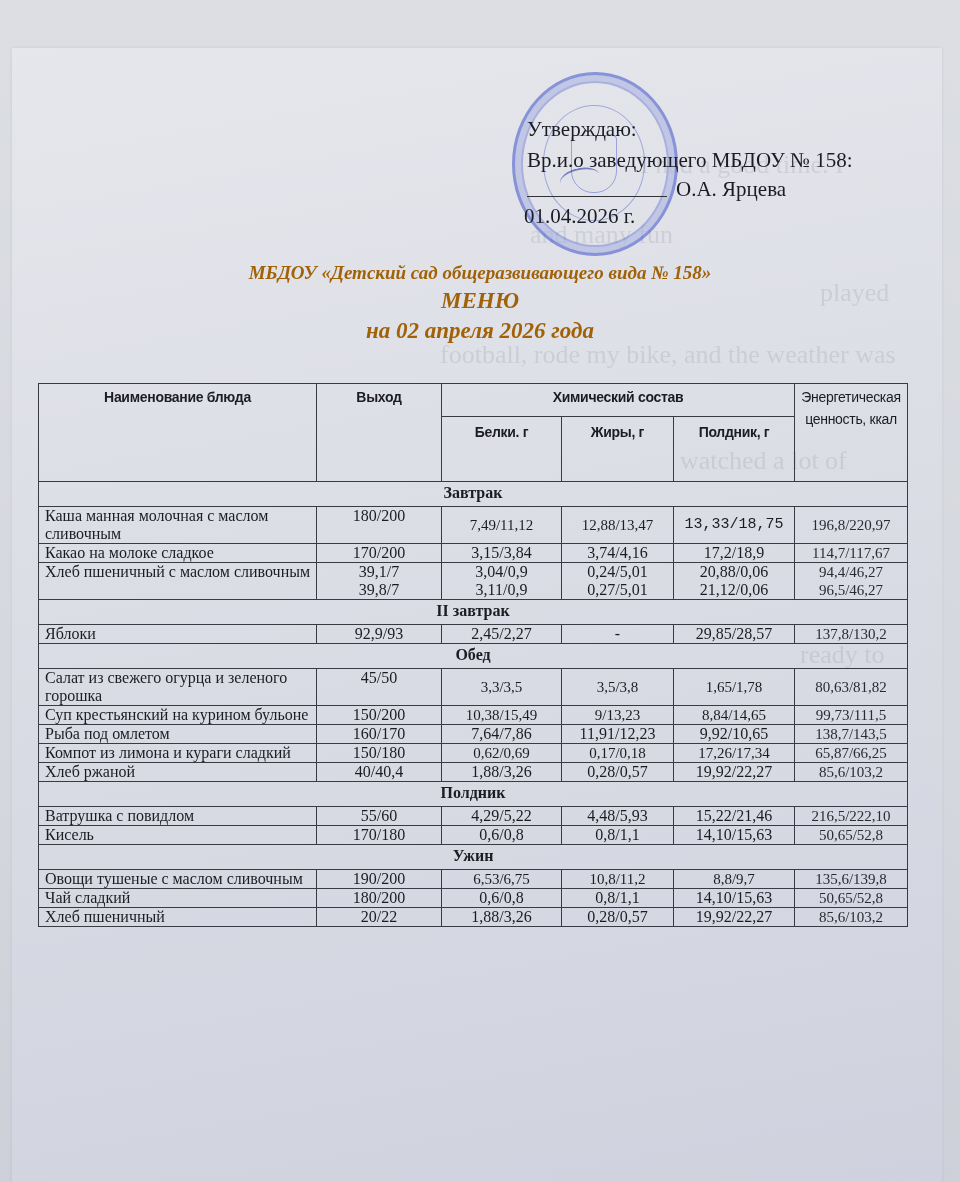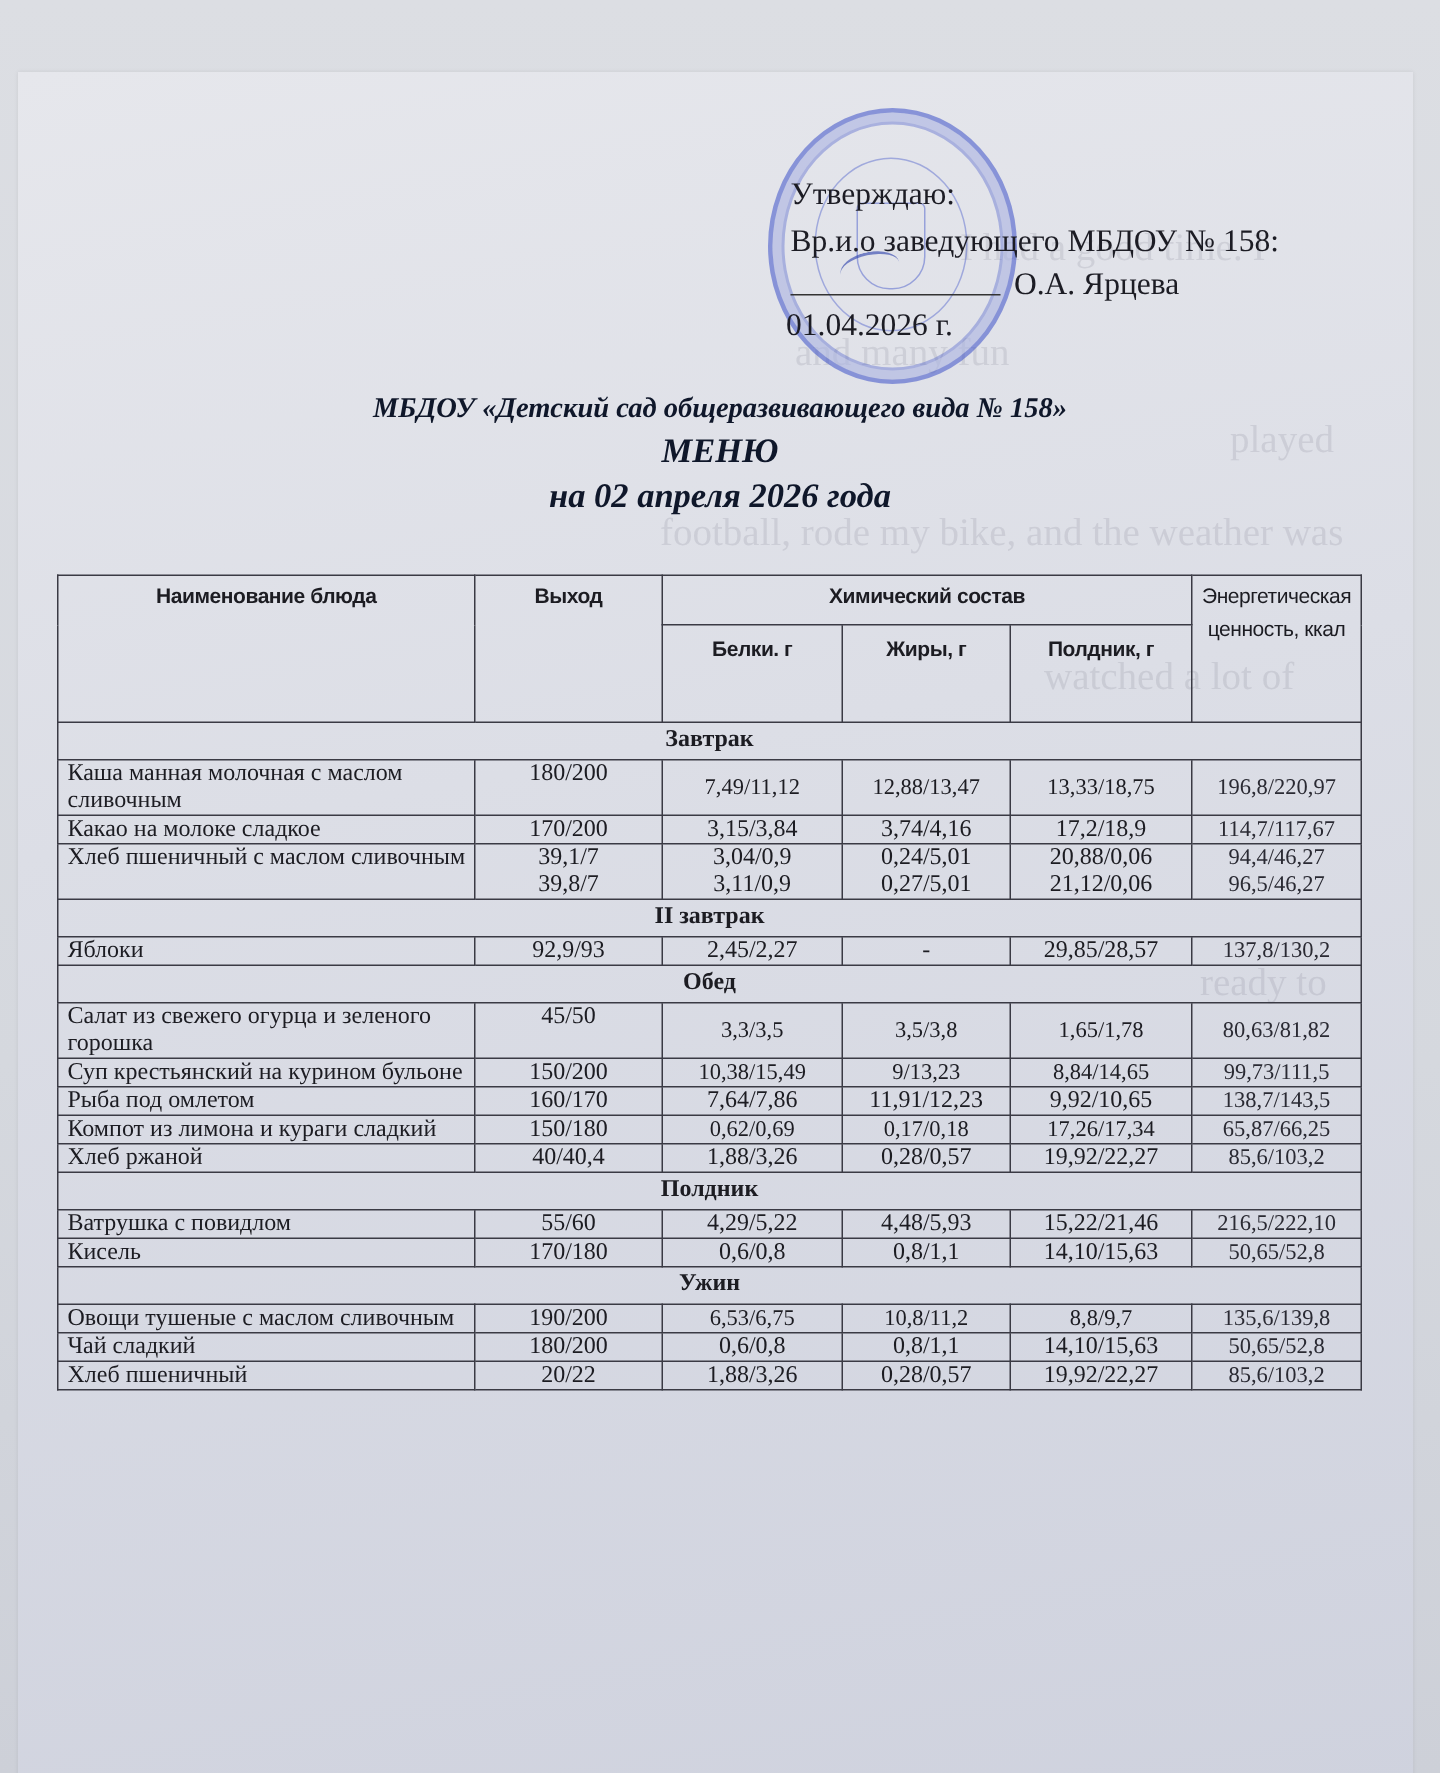--- a/index.html
+++ b/index.html
@@ -35,21 +35,21 @@
     position: absolute; left: 560px; top: 168px; width: 40px; height: 20px;
     border-top: 2px solid rgba(40,60,170,0.6); border-radius: 50%;
     transform: rotate(-12deg);
   }
   .approve { position: absolute; color: #1c1c24; font-size: 21px; line-height: 28px; }
   .approve .l1 { position: absolute; left: 527px; top: 115px; white-space: nowrap; }
   .approve .l2 { position: absolute; left: 527px; top: 146px; white-space: nowrap; }
   .approve .l3 { position: absolute; left: 676px; top: 175px; white-space: nowrap; }
   .approve .l4 { position: absolute; left: 524px; top: 202px; white-space: nowrap; }
   .approve .line { position: absolute; left: 527px; top: 196px; width: 140px; border-top: 1px solid #333; }
-  .heading { position: absolute; left: 0; width: 960px; text-align: center; color: #0f172a; font-style: italic; font-weight: bold; }
+  .heading { position: absolute; left: 0; width: 960px; text-align: center; color: #a16207; font-style: italic; font-weight: bold; }
   .h-org { top: 262px; font-size: 19px; }
   .h-menu { top: 288px; font-size: 23px; }
   .h-date { top: 318px; font-size: 23px; }
 
   table.menu {
     position: absolute; left: 38px; top: 383px; width: 869px;
     border-collapse: collapse; table-layout: fixed; color: #1c1c22;
     font-family: "Liberation Serif", serif;
   }
   table.menu td, table.menu th {
@@ -70,21 +70,21 @@
 </style>
 </head>
 <body>
 
 <div class="paper"></div>
 
 <div class="ghost" style="left:640px; top:150px;">I had a good time. I</div>
 <div class="ghost" style="left:530px; top:220px;">and many fun</div>
 <div class="ghost" style="left:820px; top:278px;">played</div>
 <div class="ghost" style="left:440px; top:340px;">football, rode my bike, and the weather was</div>
-<div class="ghost" style="left:680px; top:436px;margin-left:16px;">watched a lot of</div>
+<div class="ghost" style="left:680px; top:446px;">watched a lot of</div>
 <div class="ghost" style="left:800px; top:640px;">ready to</div>
 
 <div class="stamp">
   <div class="stamp-inner"></div>
   <div class="stamp-emblem"></div>
 </div>
 <div class="signature"></div>
 
 <div class="approve">
   <div class="l1">Утверждаю:</div>
@@ -122,21 +122,21 @@
   </thead>
   <tbody id="menu-body">
       <tr>
         <td colspan="6" class="section">Завтрак</td>
       </tr>
       <tr>
         <td class="name" style="white-space: pre-line;">Каша манная молочная с маслом сливочным</td>
         <td class="num" style="white-space: pre-line;">180/200</td>
         <td class="num mid" style="white-space: pre-line;">7,49/11,12</td>
         <td class="num mid" style="white-space: pre-line;">12,88/13,47</td>
-        <td class="num mid" style="white-space: pre-line;">13,33/18,75</td>
+        <td class="num mid" style="white-space: pre-line; font-family: Liberation Mono, monospace;">13,33/18,75</td>
         <td class="num kcal mid" style="white-space: pre-line;">196,8/220,97</td>
       </tr>
       <tr>
         <td class="name" style="white-space: pre-line;">Какао на молоке сладкое</td>
         <td class="num" style="white-space: pre-line;">170/200</td>
         <td class="num" style="white-space: pre-line;">3,15/3,84</td>
         <td class="num" style="white-space: pre-line;">3,74/4,16</td>
         <td class="num" style="white-space: pre-line;">17,2/18,9</td>
         <td class="num kcal" style="white-space: pre-line;">114,7/117,67</td>
       </tr>

